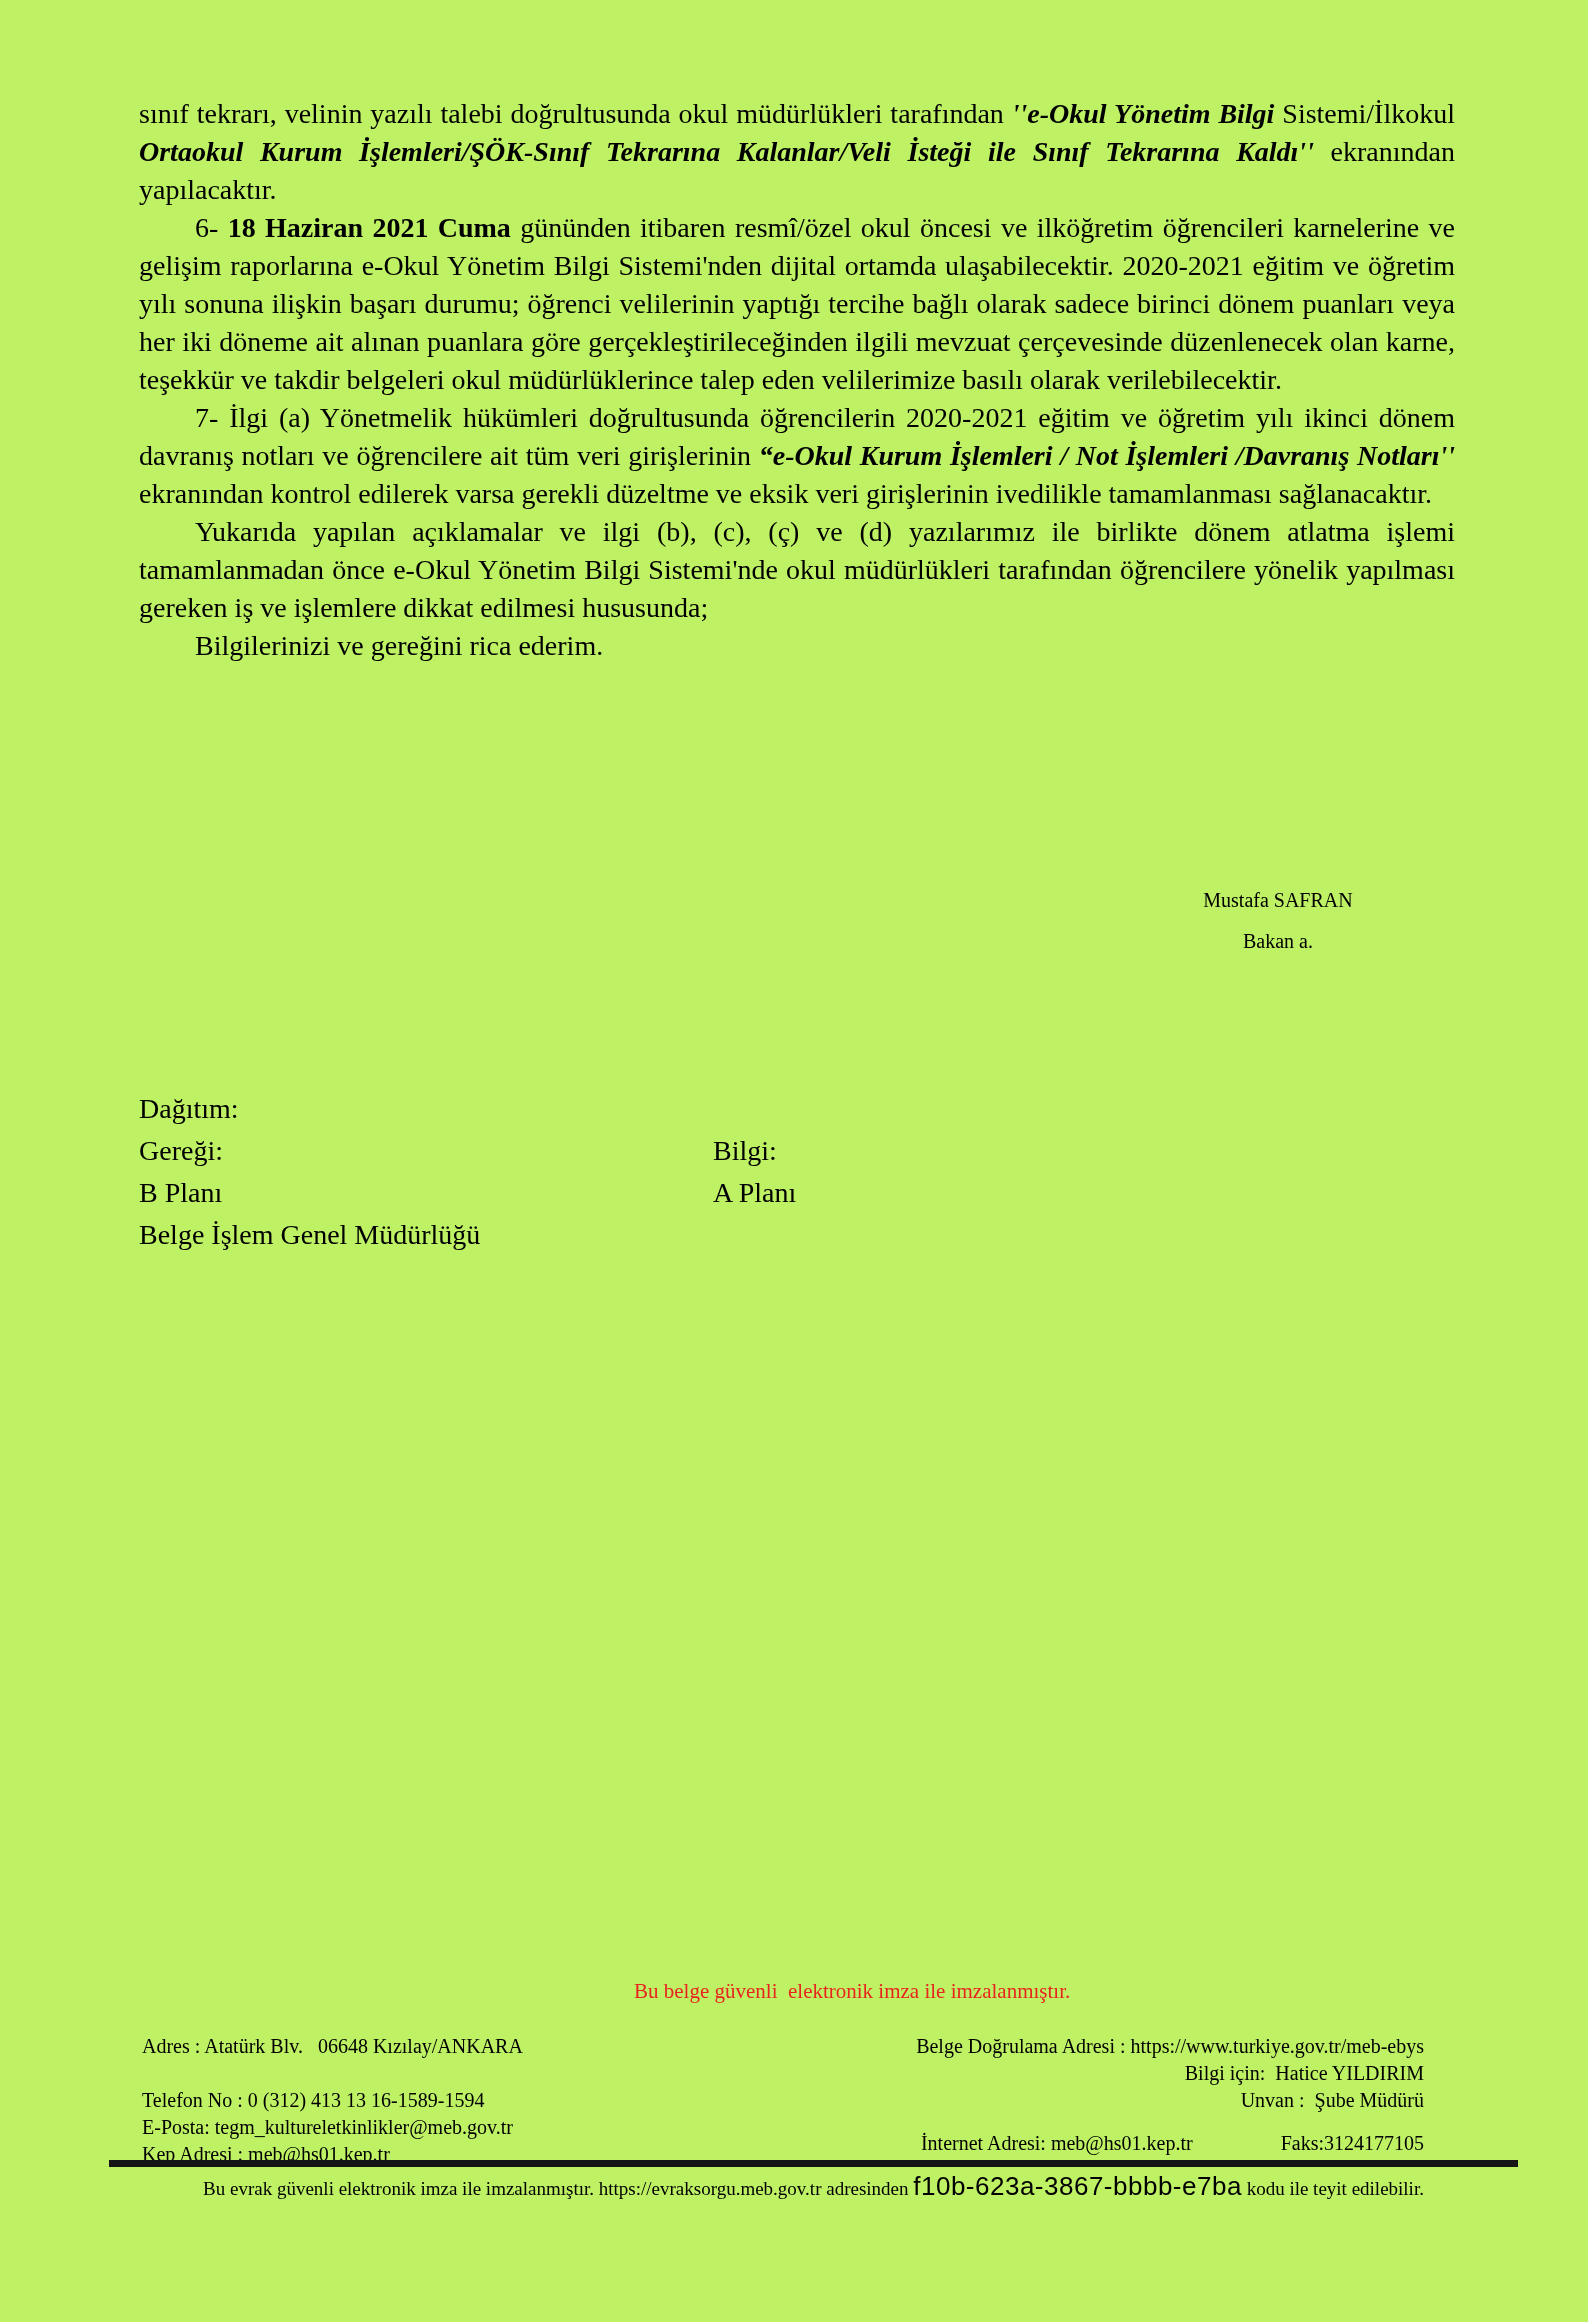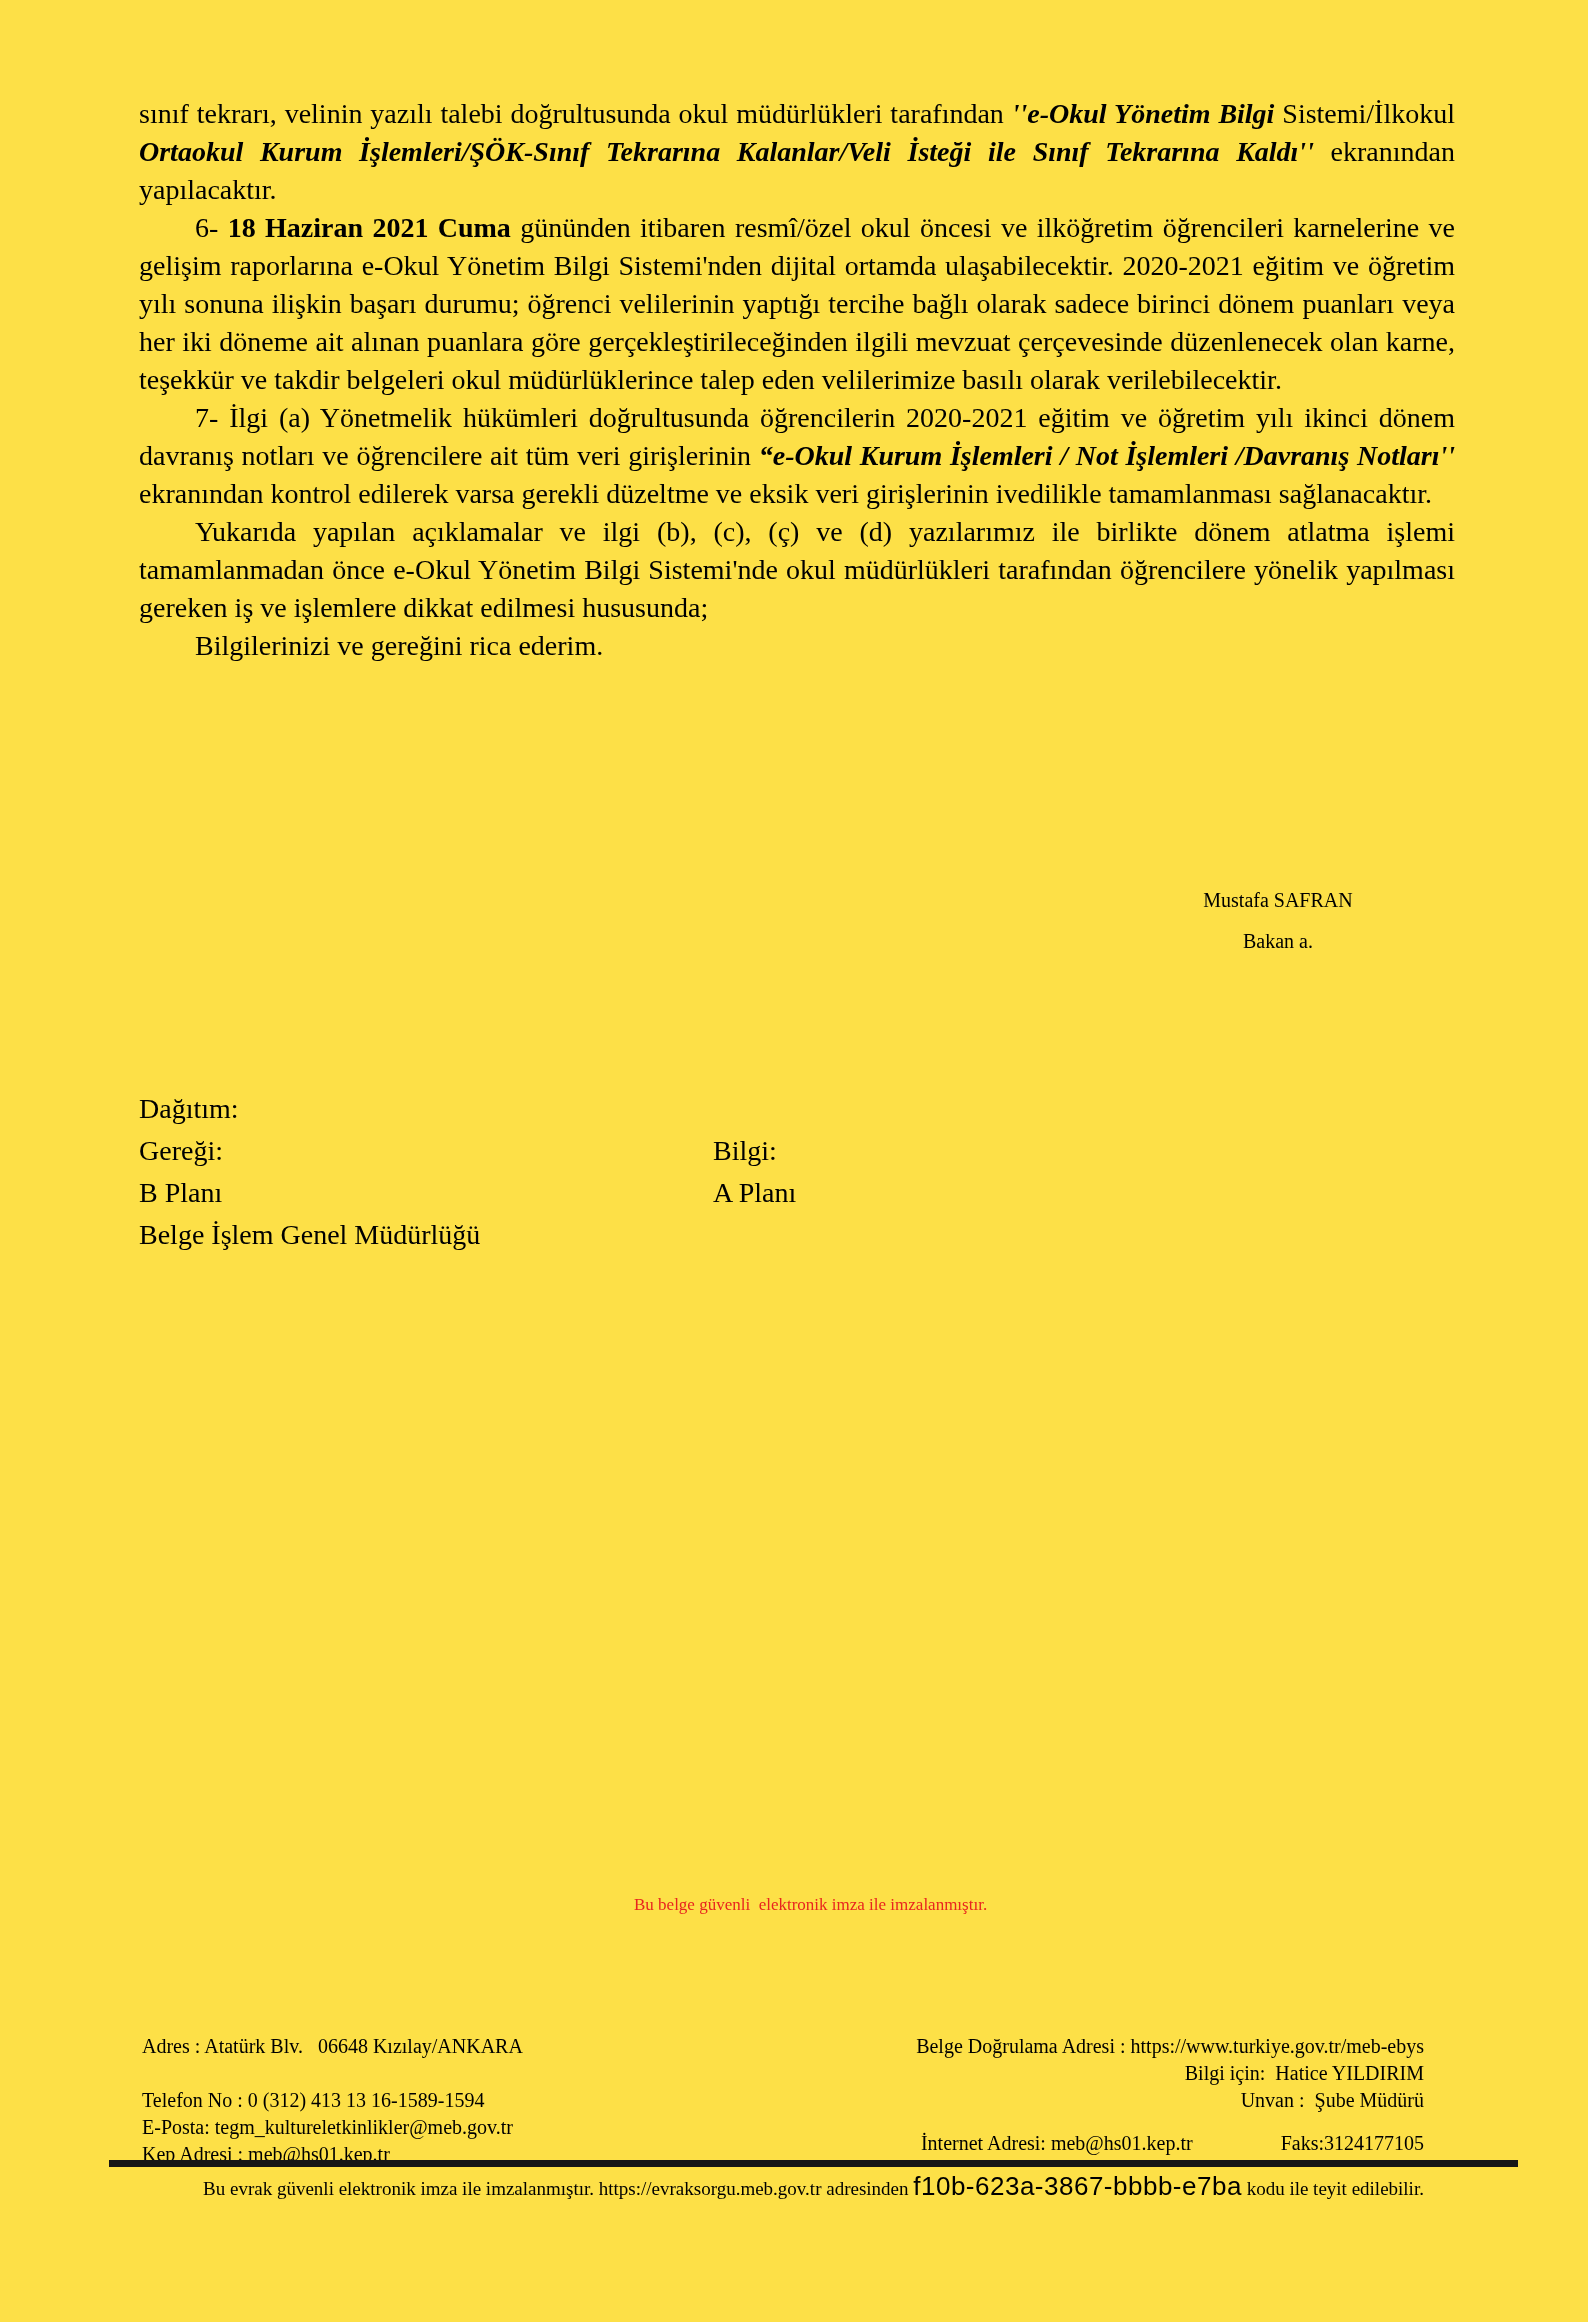--- a/index.html
+++ b/index.html
@@ -2,21 +2,21 @@
 <html lang="tr"><head>
 <meta charset="utf-8">
 <title>Belge</title>
 <style>
   * { margin: 0; padding: 0; box-sizing: border-box; }
   html, body { background: #ffffff; }
   .page {
     position: relative;
     width: 1589px;
     height: 2323px;
-    background: #fde047;
+    background: #bef264;
     color: #000000;
     font-family: "Liberation Serif", "DejaVu Serif", serif;
     overflow: hidden;
   }
 
   
   .body-text {
     position: absolute;
     left: 139px;
     top: 95px;
@@ -52,22 +52,22 @@
     line-height: 42px;
   }
   .dist-row { display: flex; }
   .dist-left { width: 574px; }
   .dist-right { flex: 1; }
 
   
   .footer-red {
     position: absolute;
     left: 634px;
-    top: 1892px;
-    font-size: 17px;
+    top: 1979px;
+    font-size: 21px;
     line-height: 25px;
     color: #e8241f;
     white-space: pre;
   }
   .footer-left {
     position: absolute;
     left: 142px;
     top: 2033px;
     font-size: 20px;
     line-height: 27px;

